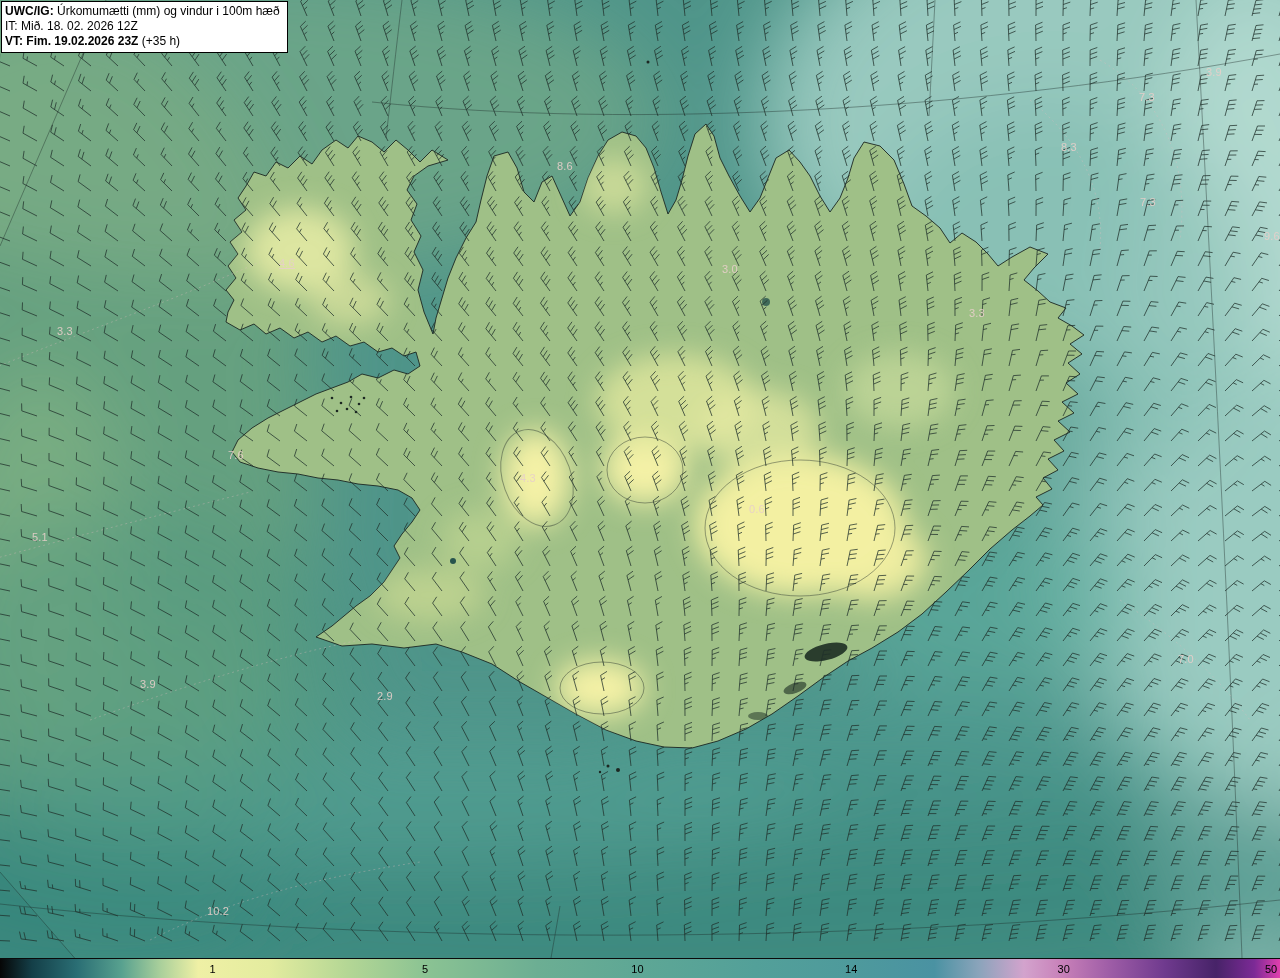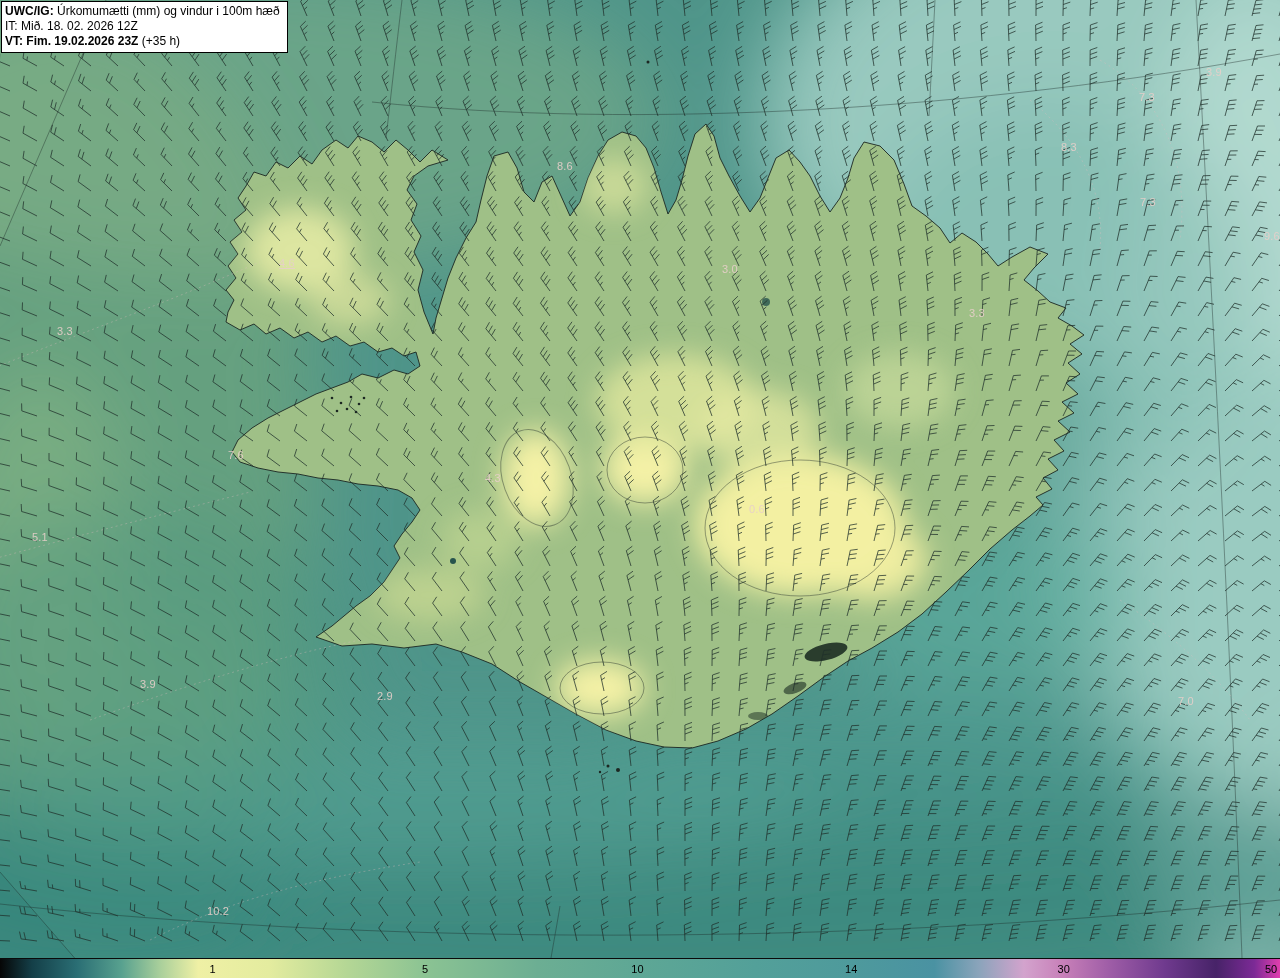--- a/index.html
+++ b/index.html
@@ -155,26 +155,26 @@
       <span class="clabel" style="left: 1147px; top: 97px;">7.3</span>
       <span class="clabel" style="left: 1069px; top: 147px;">8.3</span>
       <span class="clabel" style="left: 1148px; top: 202px;">7.3</span>
       <span class="clabel" style="left: 1244px; top: 236px; margin-left: 28px;">9.6</span>
       <span class="clabel" style="left: 565px; top: 166px; text-align: center;">8.6</span>
       <span class="clabel" style="left: 287px; top: 263px; text-decoration: underline;">4.6</span>
       <span class="clabel" style="left: 65px; top: 331px;">3.3</span>
       <span class="clabel" style="left: 703px; top: 269px; margin-left: 27px;">3.0</span>
       <span class="clabel" style="left: 977px; top: 313px;">3.3</span>
       <span class="clabel" style="left: 236px; top: 455px;">7.6</span>
-      <span class="clabel" style="left: 493px; top: 478px;">4.3</span>
+      <span class="clabel" style="left: 528px; top: 478px;">4.3</span>
       <span class="clabel" style="left: 757px; top: 509px;">0.6</span>
       <span class="clabel" style="left: 40px; top: 537px;">5.1</span>
       <span class="clabel" style="left: 385px; top: 672px; margin-top: 24px;">2.9</span>
       <span class="clabel" style="left: 148px; top: 684px;">3.9</span>
-      <span class="clabel" style="left: 1186px; top: 659px; margin-top: 42px;">7.0</span>
+      <span class="clabel" style="left: 1186px; top: 659px;">7.0</span>
       <span class="clabel" style="left: 218px; top: 911px;">10.2</span>
     </div>
 
   <div class="titlebox">
     <div><span class="b">UWC/IG:</span><span> Úrkomumætti (mm) og vindur i 100m hæð</span></div>
     <div>IT: Mið. 18. 02. 2026 12Z</div>
     <div><span class="b">VT: Fim. 19.02.2026 23Z</span><span> (+35 h)</span></div>
   </div>
 
   <div id="colorbar" style="background: linear-gradient(to right, rgb(6, 6, 6) 0%, rgb(20, 63, 72) 2.5%, rgb(42, 110, 116) 6%, rgb(88, 161, 143) 9.5%, rgb(169, 207, 155) 12.5%, rgb(239, 240, 165) 15.5%, rgb(228, 236, 159) 21%, rgb(181, 215, 149) 27%, rgb(139, 195, 147) 33.2%, rgb(108, 174, 147) 42%, rgb(94, 167, 149) 49.8%, rgb(83, 160, 153) 59%, rgb(78, 154, 156) 66.5%, rgb(74, 146, 162) 73%, rgb(139, 164, 187) 76.5%, rgb(211, 163, 205) 80%, rgb(199, 127, 184) 83.1%, rgb(157, 92, 166) 86.8%, rgb(111, 58, 142) 91%, rgb(71, 35, 104) 95%, rgb(124, 42, 150) 98%, rgb(224, 63, 174) 100%);">

